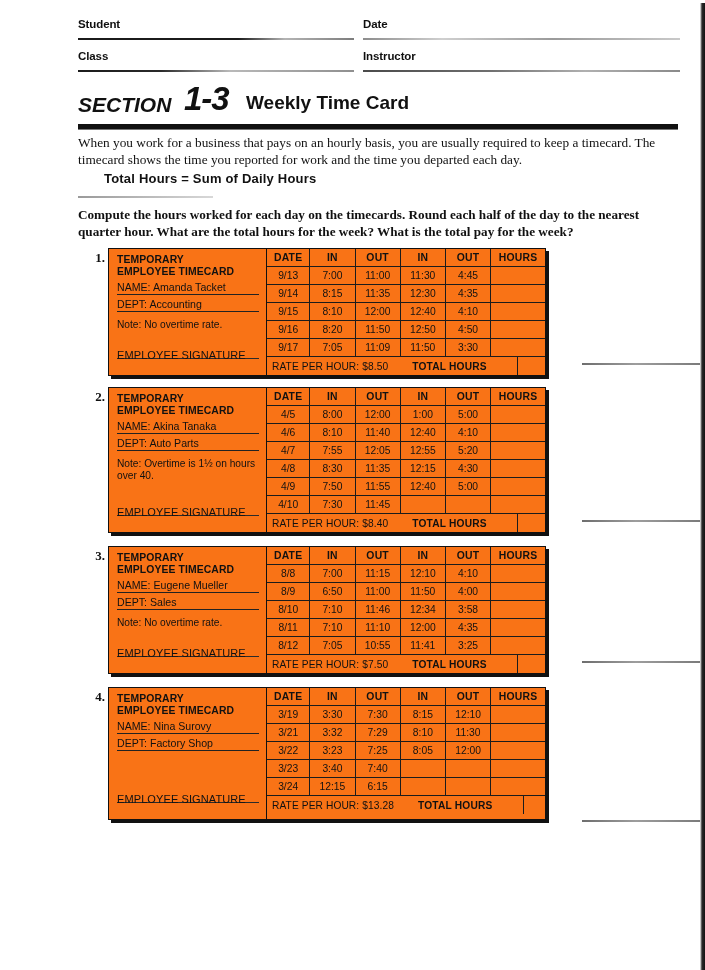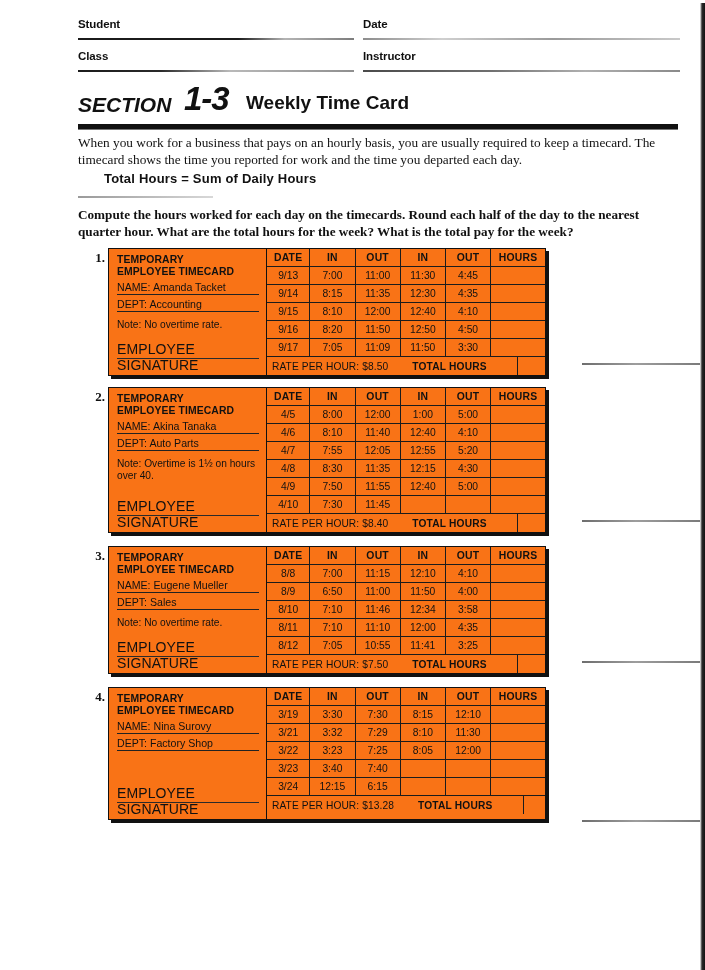--- a/index.html
+++ b/index.html
@@ -223,22 +223,22 @@
     position: absolute;
     left: 8px;
     right: 7px;
     bottom: 16px;
     height: 1.3px;
     background: #2b2b2b;
   }
   .sig-label {
     position: absolute;
     left: 8px;
-    bottom: 2px;
-    font-size: 14px;
+    bottom: 14px;
+    font-size: 11px;
     letter-spacing: 0.1px;
   }
   .card-right {
     flex: 1;
     display: flex;
     flex-direction: column;
     font-family: "Liberation Sans", sans-serif;
   }
   table.tc {
     width: 100%;

